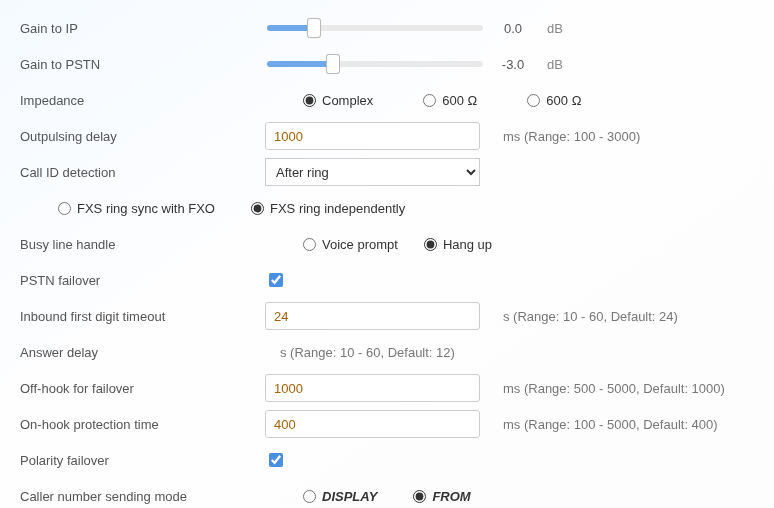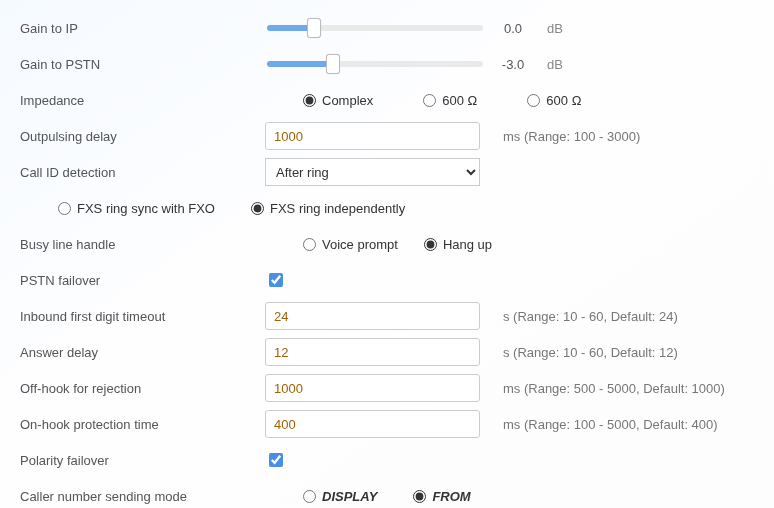--- a/index.html
+++ b/index.html
@@ -199,27 +199,26 @@
   <div class="label">Inbound first digit timeout</div>
   <div class="controls">
     <input type="text" value="24" style="">
     <span class="hint">s (Range: 10 - 60, Default: 24)</span>
   </div>
 </div>
 
 <div class="row">
   <div class="label">Answer delay</div>
   <div class="controls">
-    <input type="text" value="12" style="">
     <span class="hint">s (Range: 10 - 60, Default: 12)</span>
   </div>
 </div>
 
 <div class="row">
-  <div class="label">Off-hook for rejection</div>
+  <div class="label">Off-hook for failover</div>
   <div class="controls">
     <input type="text" value="1000" style="">
     <span class="hint">ms (Range: 500 - 5000, Default: 1000)</span>
   </div>
 </div>
 
 <div class="row">
   <div class="label">On-hook protection time</div>
   <div class="controls">
     <input type="text" value="400" style="">

